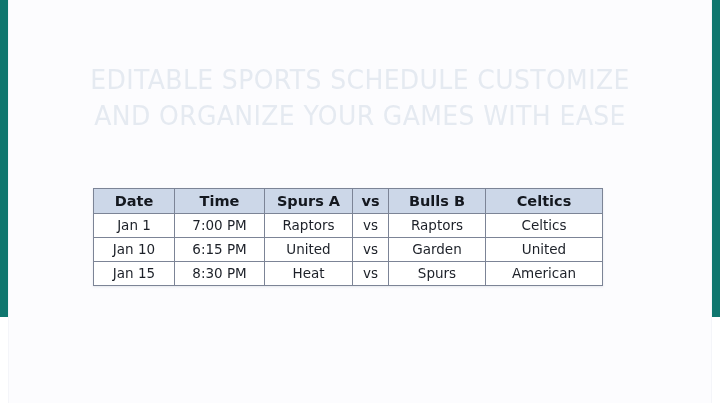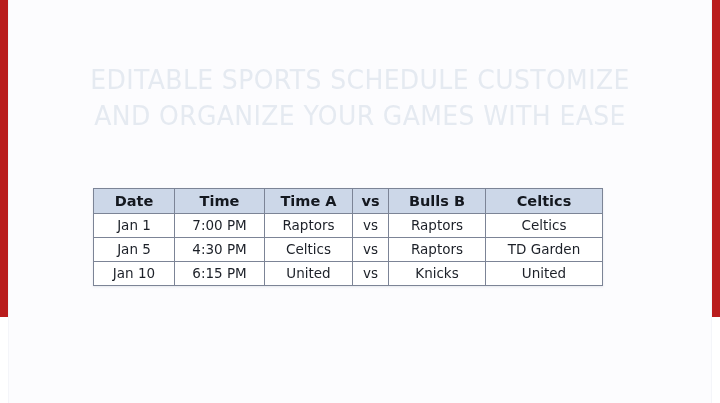--- a/index.html
+++ b/index.html
@@ -11,21 +11,21 @@
     height: 403px;
     background: #ffffff;
     font-family: "Liberation Sans", sans-serif;
     overflow: hidden;
   }
 
   #slide {
     position: relative;
     width: 720px;
     height: 317px;
-    background: #b91c1c;
+    background: #0f766e;
     box-sizing: border-box;
   }
 
   
   #slide::before {
     content: "";
     position: absolute;
     left: 8px;
     top: 0;
     width: 702px;
@@ -130,48 +130,48 @@
         <col class="col-time">
         <col class="col-teama">
         <col class="col-vs">
         <col class="col-teamb">
         <col class="col-location">
       </colgroup>
       <thead>
         <tr>
           <th>Date</th>
           <th>Time</th>
-          <th>Time A</th>
+          <th>Spurs A</th>
           <th class="vs-cell">vs</th>
           <th>Bulls B</th>
           <th>Celtics</th>
         </tr>
       </thead>
       <tbody>
         <tr>
           <td>Jan 1</td>
           <td>7:00 PM</td>
           <td>Raptors</td>
           <td class="vs-cell">vs</td>
           <td>Raptors</td>
           <td>Celtics</td>
         </tr>
         <tr>
-          <td>Jan 5</td>
-          <td>4:30 PM</td>
-          <td>Celtics</td>
-          <td class="vs-cell">vs</td>
-          <td>Raptors</td>
-          <td>TD Garden</td>
-        </tr>
-        <tr>
           <td>Jan 10</td>
           <td>6:15 PM</td>
           <td>United</td>
           <td class="vs-cell">vs</td>
-          <td>Knicks</td>
+          <td>Garden</td>
           <td>United</td>
+        </tr>
+        <tr>
+          <td>Jan 15</td>
+          <td>8:30 PM</td>
+          <td>Heat</td>
+          <td class="vs-cell">vs</td>
+          <td>Spurs</td>
+          <td>American</td>
         </tr>
       </tbody>
     </table>
   </div>
 
 </div>
 
 </body></html>

